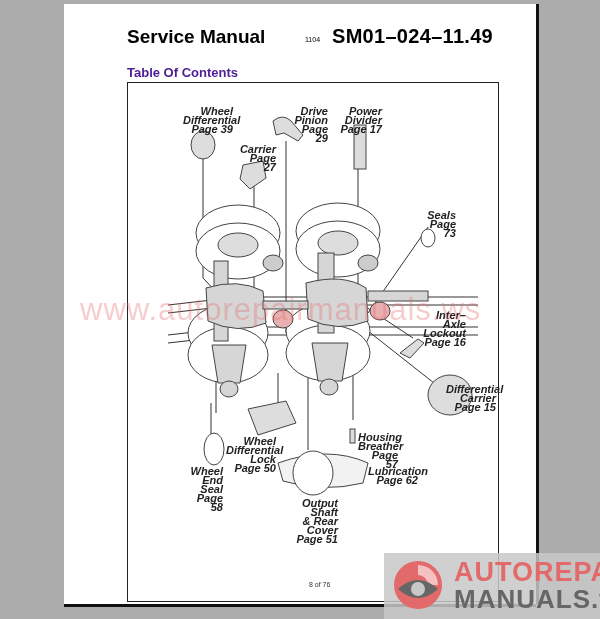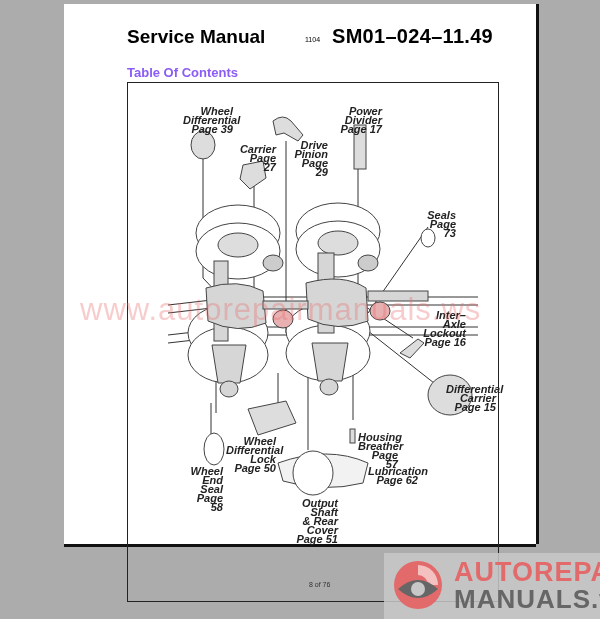--- a/index.html
+++ b/index.html
@@ -1,21 +1,21 @@
 <!DOCTYPE html>
 <html><head>
   <meta charset="utf-8">
   <style>
     html,body{margin:0;padding:0;}
     body{width:600px;height:619px;background:#acacac;position:relative;overflow:hidden;font-family:"Liberation Sans",sans-serif;}
-    .page{position:absolute;left:64px;top:4px;width:472px;height:540px;background:#fff;box-shadow:3px 0 0 #111, 0 3px 0 #111;}
+    .page{position:absolute;left:64px;top:4px;width:472px;height:600px;background:#fff;box-shadow:3px 0 0 #111, 0 3px 0 #111;}
     .title{position:absolute;left:63px;top:22px;font-size:19px;font-weight:bold;color:#000;}
     .rev{position:absolute;left:241px;top:32px;font-size:7px;color:#000;}
     .doc-no{position:absolute;left:268px;top:21px;font-size:20px;font-weight:bold;color:#000;letter-spacing:0.3px;}
-    .toc{position:absolute;left:63px;top:61px;font-size:13px;font-weight:bold;color:#8b5cf6;}
+    .toc{position:absolute;left:63px;top:61px;font-size:13px;font-weight:bold;color:#4c1d95;}
     .frame{position:absolute;left:63px;top:78px;width:372px;height:520px;border:1.5px solid #222;box-sizing:border-box;}
     .diagram{position:absolute;left:0;top:0;}
     .lbl{position:absolute;font-size:11px;font-weight:bold;color:#222;text-align:right;line-height:9px;white-space:pre-line;font-style:italic;}
     .wm{position:absolute;left:80px;top:292px;font-size:31px;font-weight:normal;color:rgba(232,110,110,0.35);letter-spacing:1px;white-space:nowrap;}
     .logo{position:absolute;left:384px;top:553px;width:216px;height:66px;background:rgba(200,200,200,0.85);}
     .logo-mark{position:absolute;left:8px;top:6px;width:52px;height:52px;}
     .logo-top{position:absolute;left:70px;top:4px;font-size:27px;font-weight:bold;color:#e26a6a;letter-spacing:1px;}
     .logo-bot{position:absolute;left:70px;top:31px;font-size:26px;font-weight:bold;color:#666;letter-spacing:1px;}
     .pagenum{position:absolute;left:104px;top:22px;font-size:7px;color:#333;}
   </style>
@@ -97,21 +97,21 @@
         <path d="M150 380 Q200 362 240 380 L235 400 Q195 410 155 398 Z" fill="#f2f2f2"></path>
         <ellipse cx="185" cy="390" rx="20" ry="22" fill="#fff"></ellipse>
       </g>
     </svg>
 
     <div class="lbl" style="left:55px;top:24px;width:50px;">Wheel
 Differential
 Page 39</div>
     <div class="lbl" style="left:108px;top:62px;width:40px;">Carrier
 Page 27</div>
-    <div class="lbl" style="left:160px;top:24px;width:40px;margin-top:34px;">Drive
+    <div class="lbl" style="left:160px;top:24px;width:40px;">Drive
 Pinion
 Page 29</div>
     <div class="lbl" style="left:212px;top:24px;width:42px;">Power
 Divider
 Page 17</div>
     <div class="lbl" style="left:288px;top:128px;width:40px;">Seals
 Page 73</div>
     <div class="lbl" style="left:288px;top:228px;width:50px;">Inter–Axle
 Lockout
 Page 16</div>

